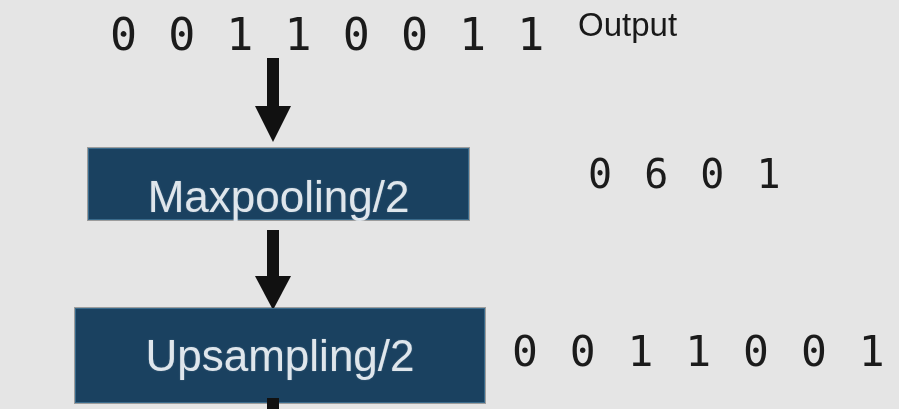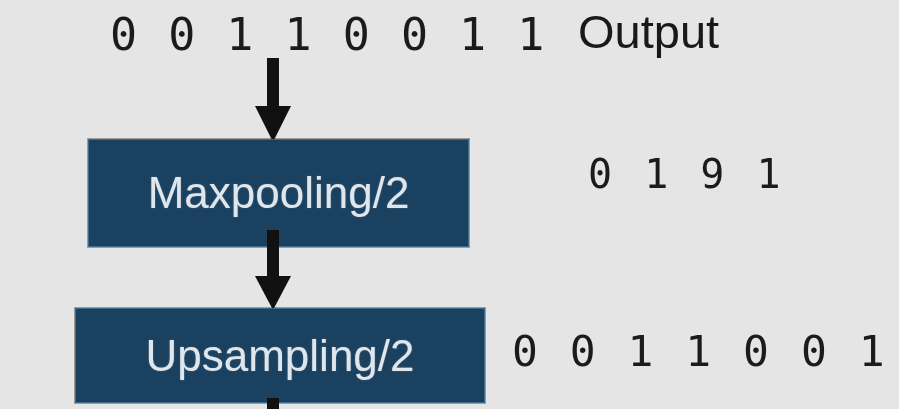--- a/index.html
+++ b/index.html
@@ -43,21 +43,21 @@
     left: 512px;
     top: 330px;
     font-size: 43px;
     letter-spacing: 3px;
   }
   #output-label {
     position: absolute;
     left: 578px;
     top: 8px;
     font-family: "Liberation Sans", sans-serif;
-    font-size: 47px;
+    font-size: 33px;
     color: #191919;
     line-height: 1;
     white-space: nowrap;
   }
 
   
   .pbox {
     position: absolute;
     background: #1a4160;
     border: 1px solid #3a6b8c;
@@ -71,23 +71,24 @@
     font-family: "Liberation Sans", sans-serif;
     color: #dfe6ec;
     font-size: 44px;
     line-height: 1;
     white-space: nowrap;
     letter-spacing: 0px;
     text-shadow: 0 0 2px rgba(255,255,255,0.22);
   }
   #box-maxpool {
     left: 88px;
-    top: 139px;
+    top: 148px;
     width: 381px;
-    height: 108px;
+    height: 72px;
+    align-items: flex-end;
   }
   #box-upsample {
     left: 75px;
     top: 308px;
     width: 410px;
     height: 95px;
   }
 
   
   .arrow {
@@ -130,21 +131,21 @@
     <svg viewBox="0 0 42 84" preserveAspectRatio="none" aria-hidden="true">
       <rect x="15" y="0" width="12" height="52" fill="#111111"></rect>
       <polygon points="3,48 39,48 21,84" fill="#111111"></polygon>
     </svg>
   </div>
 
   <div class="pbox" id="box-maxpool">
     <span class="pbox-label">Maxpooling/2</span>
   </div>
 
-  <div class="bits" id="bits-mid">0 1 9 1</div>
+  <div class="bits" id="bits-mid">0 6 0 1</div>
 
   <div class="arrow" id="arrow-2">
     <svg viewBox="0 0 42 80" preserveAspectRatio="none" aria-hidden="true">
       <rect x="15" y="0" width="12" height="50" fill="#111111"></rect>
       <polygon points="3,46 39,46 21,80" fill="#111111"></polygon>
     </svg>
   </div>
 
   <div class="pbox" id="box-upsample">
     <span class="pbox-label">Upsampling/2</span>

